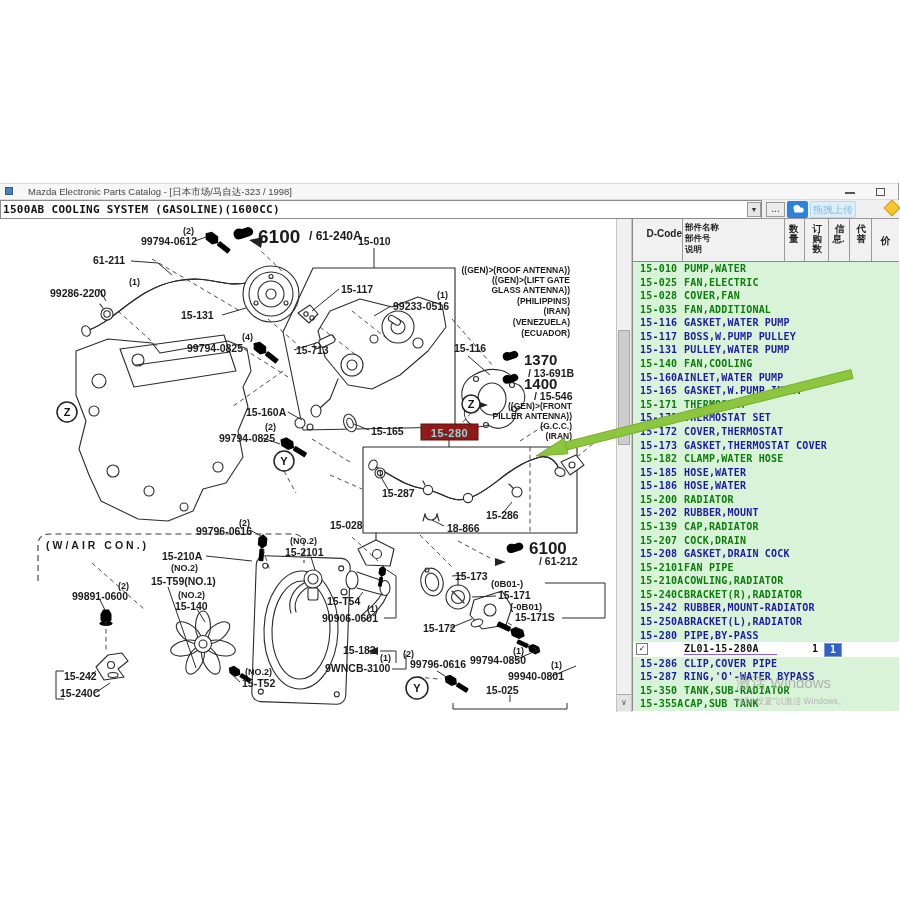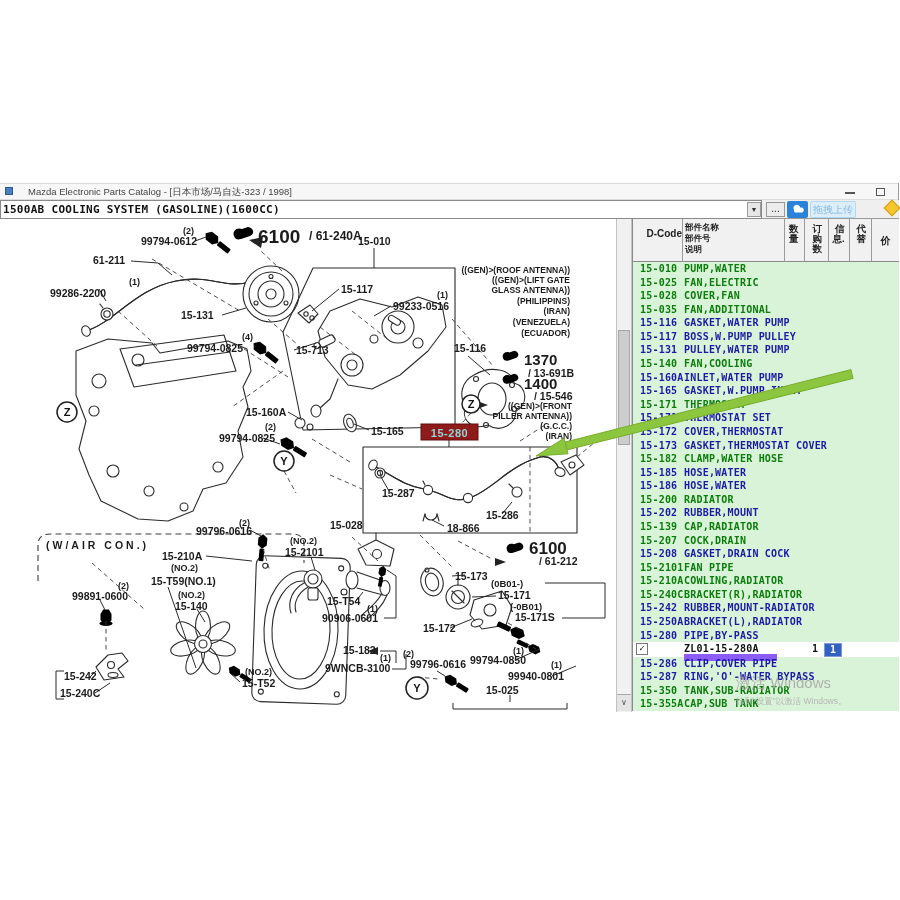--- a/index.html
+++ b/index.html
@@ -55,21 +55,21 @@
           font-weight:bold;text-align:right}
   #tbody{left:632px;top:262px;width:267px;height:449px;background:#d9f3d9;border-left:1px solid #8a8a8a;overflow:hidden}
   .prow{position:relative;height:13.58px;font-family:"DejaVu Sans Mono",monospace;
         font-size:10px;font-weight:bold;letter-spacing:.2px;white-space:nowrap}
   .prow span{position:absolute;top:1px}
   .pcode{left:7px}.pname{left:51px}
   .cg{color:#0a7d0a}.cb{color:#1a1aa6}
   .sel{background:#fff;height:14.5px;color:#111}
   .selchk{left:3px;top:1px;width:10px;height:10px;border:1px solid #777;background:#fff;
           font-size:9px;line-height:9px;text-align:center;position:absolute}
-  .selpn{left:51px;border-bottom:7px solid #8b5cf6;padding-right:18px}
+  .selpn{left:51px;border-bottom:1px solid #8b5cf6;padding-right:18px}
   .selqty{left:179px}
   .selinput{left:191px;top:0;width:16px;height:12px;position:absolute;background:#2f62c4;
             border:1px solid #7e9cc9;outline:1px solid #fff;color:#fff;font-size:10px;
             line-height:12px;text-align:center}
 
   
   #wm{left:736px;top:674px;width:170px;z-index:45;pointer-events:none}
   #wm .wm1{font-size:15px;color:#a5a5a5;opacity:.85}
   #wm .wm2{font-size:8.5px;color:#b5b5b5;margin-top:3px}
 

